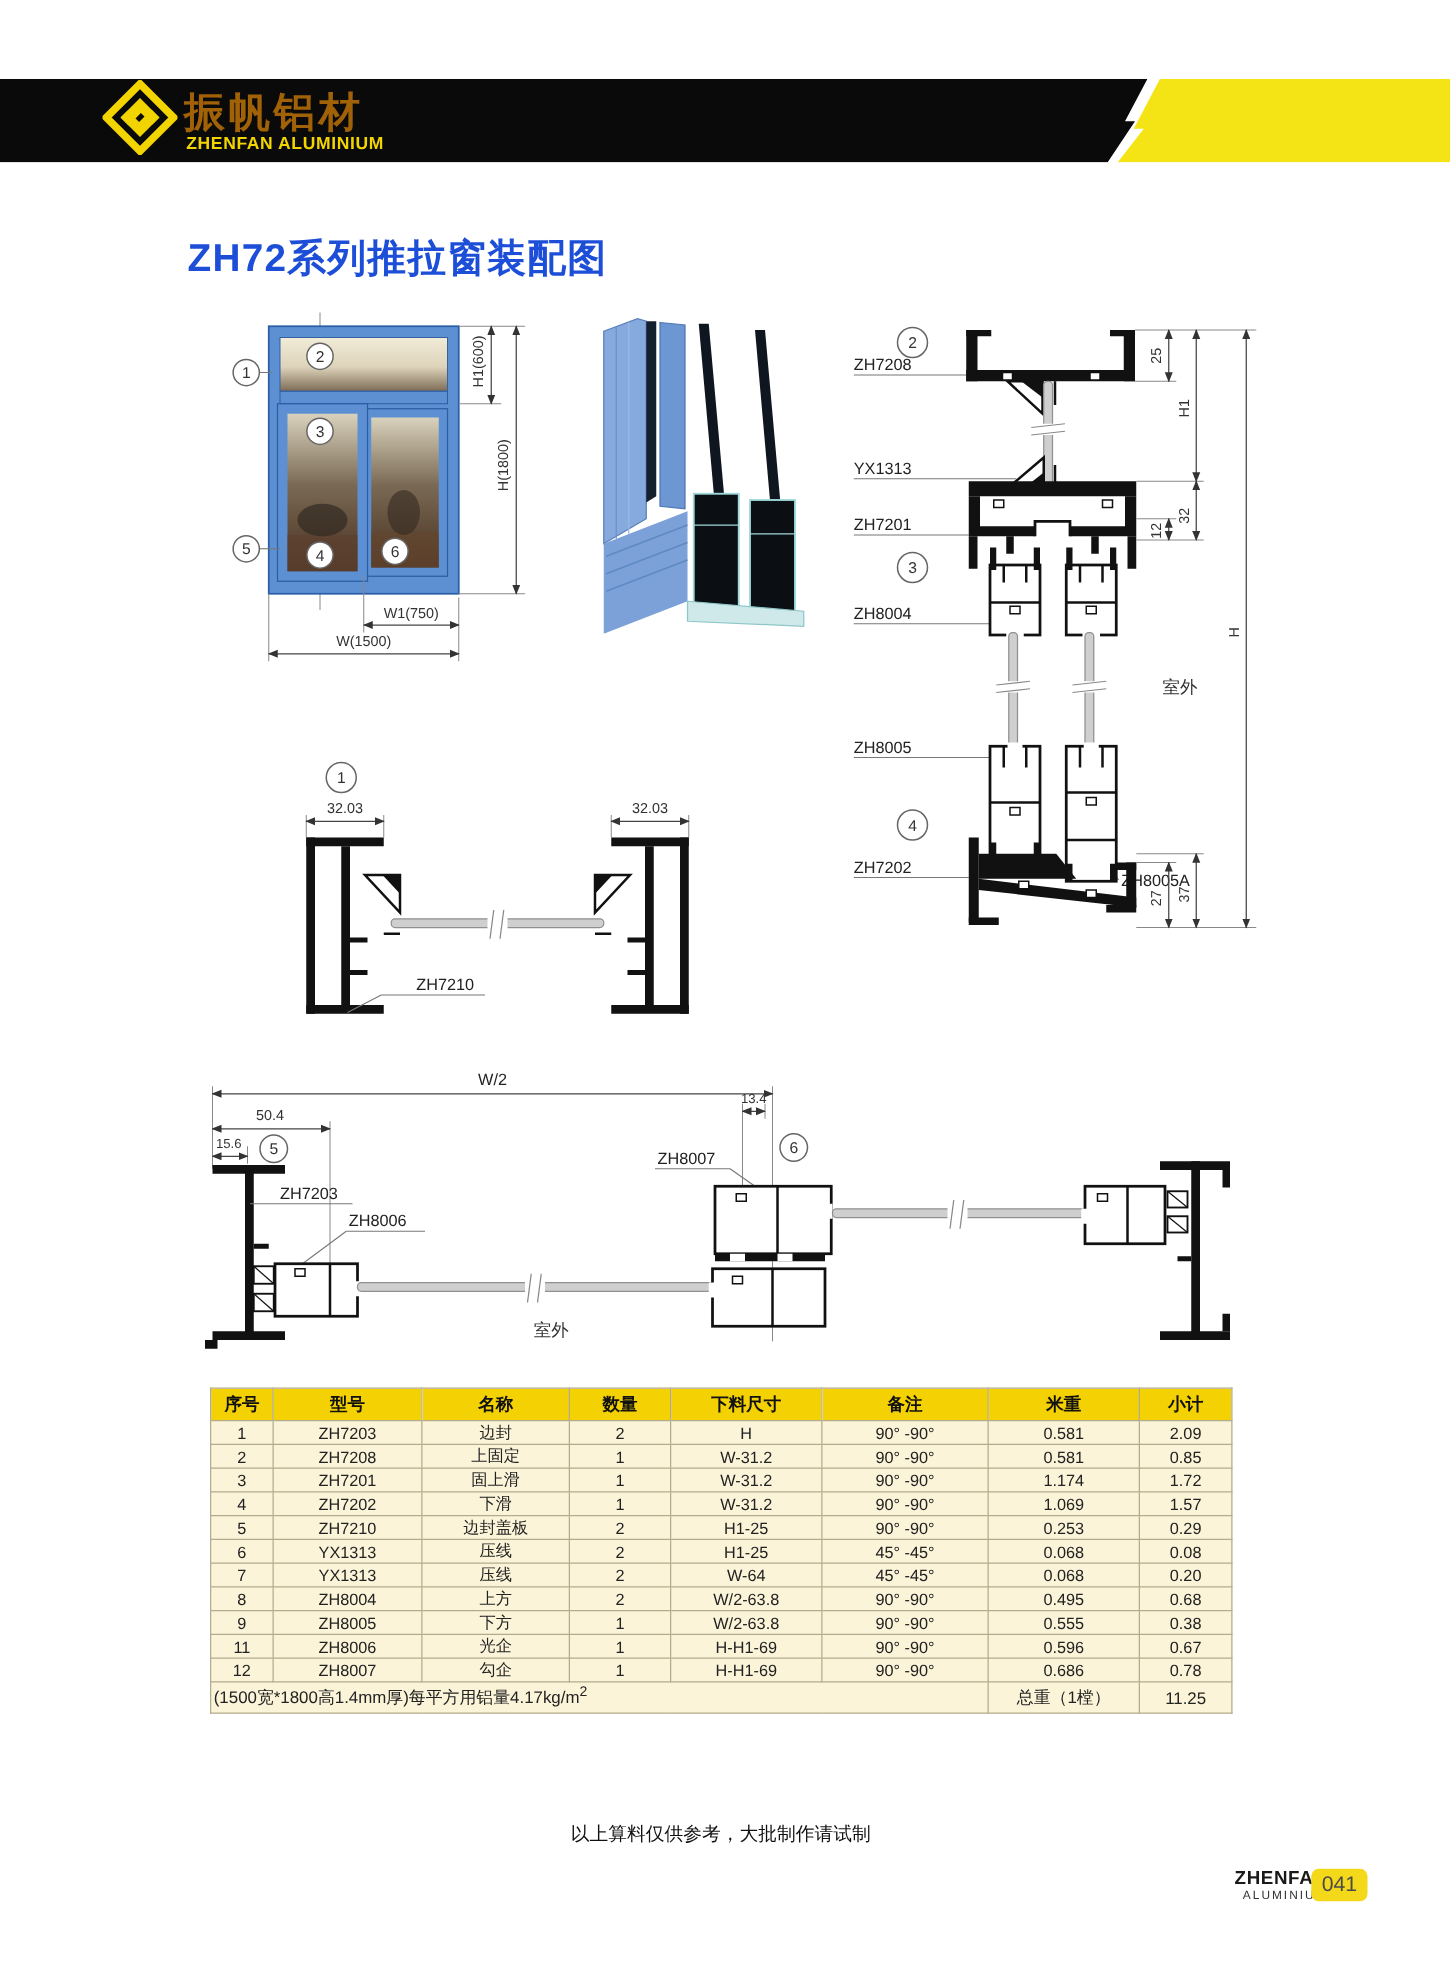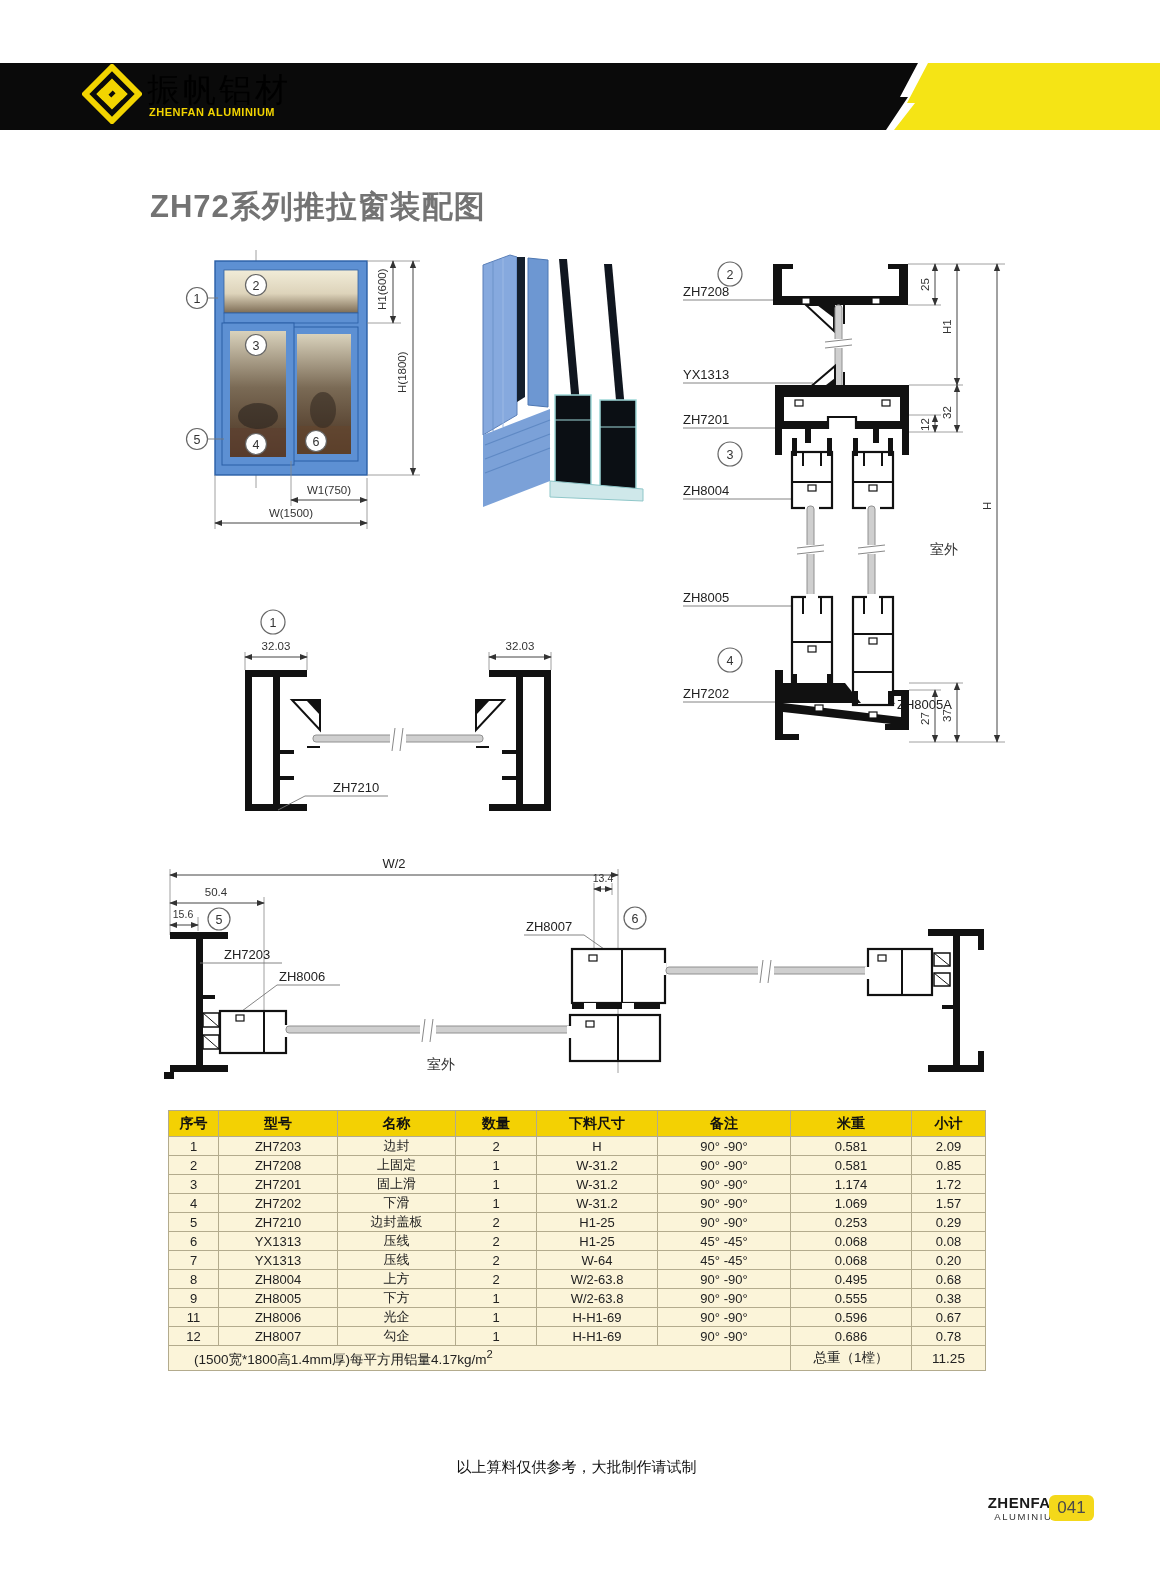--- a/index.html
+++ b/index.html
@@ -4,38 +4,38 @@
 <style>
   html,body{margin:0;padding:0;background:#fff;}
   body{font-family:"Liberation Sans","DejaVu Sans",sans-serif;}
   .page{position:relative;width:1160px;height:1585px;background:#fff;overflow:hidden;}
   
   .hdr-black{position:absolute;top:63px;left:0;width:925px;height:67px;background:#0a0a0a;
     clip-path:polygon(0 0,918px 0,900px 34px,908px 34px,886px 67px,0 67px);}
   .hdr-yellow{position:absolute;top:63px;left:880px;width:280px;height:67px;background:#f5e415;
     clip-path:polygon(48px 0,100% 0,100% 100%,14px 100%,35px 40px,27px 40px);}
   .logo{position:absolute;top:64px;left:82px;width:60px;height:60px;}
-  .brand-cn{position:absolute;top:68px;left:147px;font-size:33px;font-weight:normal;color:#000000;letter-spacing:3px;}
-  .brand-en{position:absolute;top:106px;left:149px;font-size:11px;font-weight:bold;color:#f2d400;letter-spacing:.5px;}
-  .title{position:absolute;top:186px;left:150px;font-size:31px;font-weight:bold;color:#737373;letter-spacing:1px;}
+  .brand-cn{position:absolute;top:68px;left:147px;font-size:33px;font-weight:bold;color:#a16207;letter-spacing:3px;}
+  .brand-en{position:absolute;top:106px;left:149px;font-size:14px;font-weight:bold;color:#f2d400;letter-spacing:.5px;}
+  .title{position:absolute;top:186px;left:150px;font-size:31px;font-weight:bold;color:#1d4ed8;letter-spacing:1px;}
   .draw{position:absolute;}
   svg text{font-family:"Liberation Sans","DejaVu Sans",sans-serif;fill:#222;}
   .lbl{font-size:13px;}
   .dtx{font-size:11.5px;fill:#333;}
   .stx{font-size:10.5px;fill:#333;}
   .co{font-size:12.5px;fill:#333;}
   .big{font-size:14px;fill:#333;}
   
   .tbl-wrap{position:absolute;top:1110px;left:168px;width:817px;}
   table.spec{border-collapse:collapse;width:817px;table-layout:fixed;background:#fbf4d9;}
   table.spec th,table.spec td{border:1px solid #b3ab8d;text-align:center;overflow:hidden;white-space:nowrap;}
   table.spec th{background:#f3d103;color:#111;font-size:14px;font-weight:bold;height:23px;}
   table.spec td{font-size:13px;color:#222;height:18px;padding:0 2px;}
   table.spec tr.foot td{height:24px;font-size:13.5px;}
-  table.spec tr.foot td.formula{text-align:left;padding-left:25px;}
+  table.spec tr.foot td.formula{text-align:left;padding-left:2px;}
   .note{position:absolute;top:1458px;left:168px;width:817px;text-align:center;font-size:15px;font-weight:400;color:#111;}
   .foot-brand{position:absolute;top:1495px;left:952px;width:110px;text-align:right;line-height:1;}
   .foot-brand .t1{font-size:15px;font-weight:bold;color:#1a1a1a;letter-spacing:.5px;}
   .foot-brand .t2{font-size:9.5px;color:#333;letter-spacing:1.6px;margin-top:2px;}
   .page-badge{position:absolute;top:1495px;left:1049px;width:45px;height:26px;background:#f4d81a;border-radius:6px;
     display:flex;align-items:center;justify-content:center;font-size:17px;color:#4a4a4a;}
 </style>
 </head>
 <body>
 

